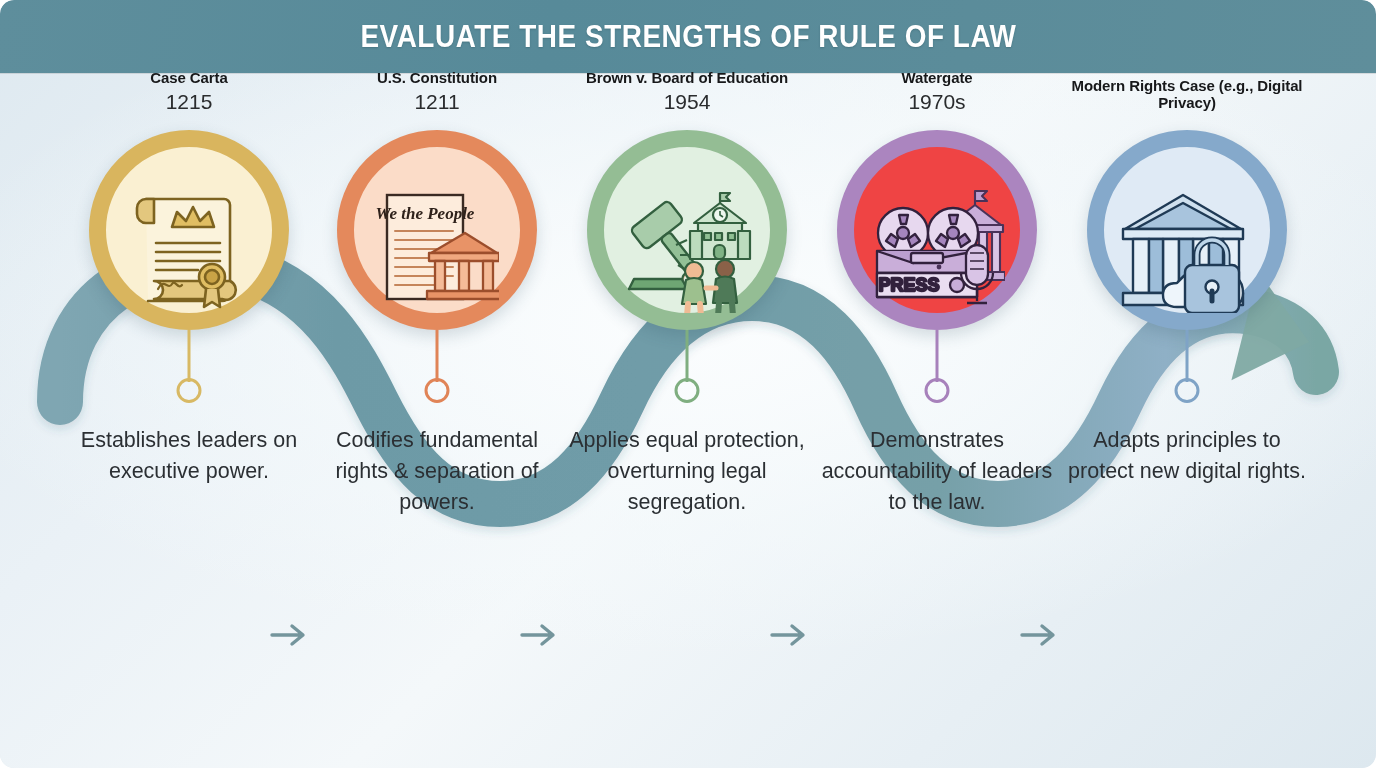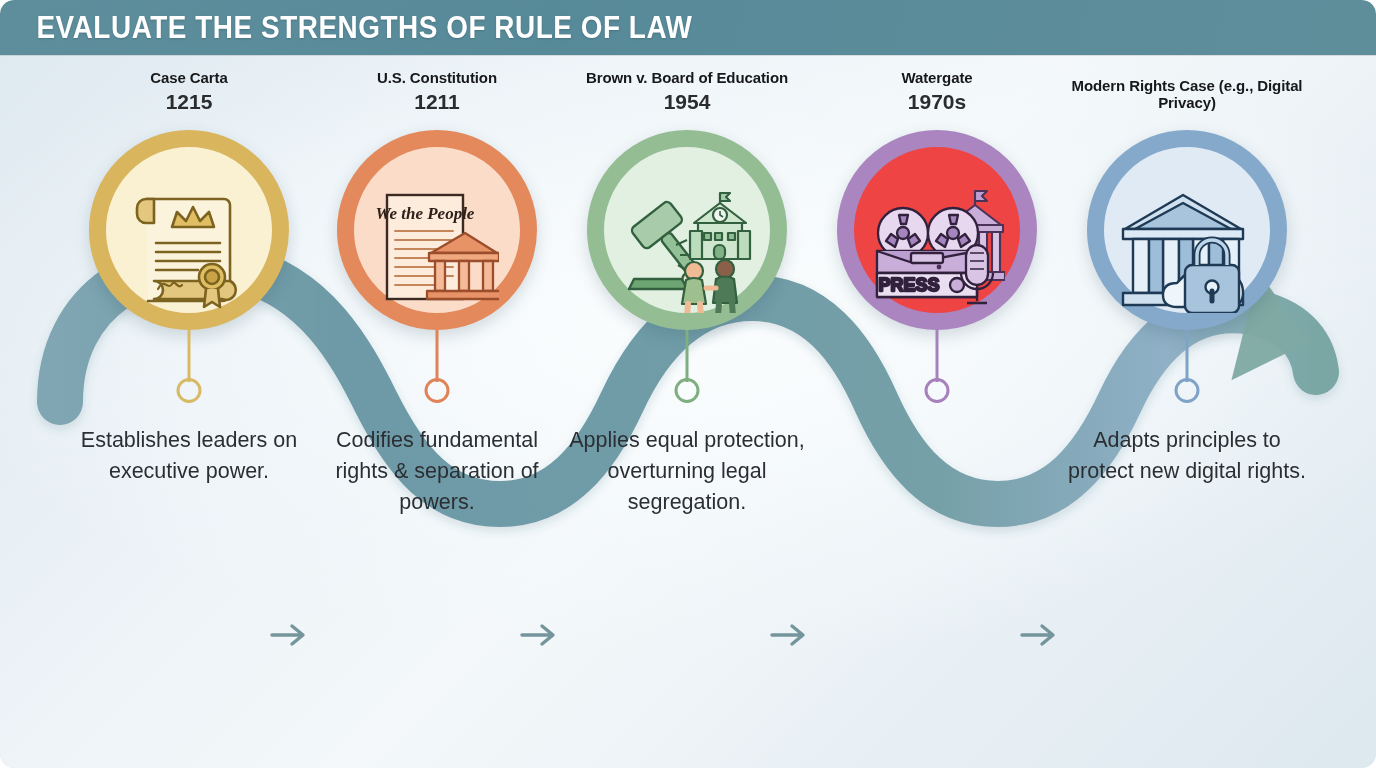--- a/index.html
+++ b/index.html
@@ -26,26 +26,26 @@
       radial-gradient(ellipse 70% 55% at 50% 42%, #fbfdfe 0%, rgba(245,250,252,0.55) 48%, rgba(226,237,244,0) 80%),
       linear-gradient(135deg, #dee9f0 0%, #eaf1f6 28%, #f4f8fa 52%, #e7eff4 78%, #dde8ef 100%);
     border-radius: 14px;
   }
 
   
   #header-bar {
     position: absolute;
     left: 0; top: 0;
     width: 1376px;
-    height: 55px;
+    height: 73px;
     background: linear-gradient(100deg, #5e8e9c 0%, #578a99 40%, #5f8e9b 100%);
     border-radius: 14px 14px 0 0;
     display: flex;
     align-items: center;
-    justify-content: flex-start;
+    justify-content: center;
     box-shadow: 0 1px 0 rgba(0,0,0,0.10);
   }
   #header-title {
     color: #ffffff;
     font-size: 31px;
     font-weight: bold;
     letter-spacing: 0.6px;
     text-transform: uppercase;
     transform: scaleX(0.9);
     transform-origin: center;
@@ -78,21 +78,21 @@
   }
   .node-title {
     font-size: 15px;
     font-weight: bold;
     color: #17181a;
     line-height: 1.13;
     letter-spacing: -0.1px;
   }
   .node-year {
     font-size: 21px;
-    font-weight: bold;
+    font-weight: normal;
     color: #2a2c2e;
     line-height: 1.2;
     margin-top: 2px;
   }
   .circle-wrap {
     position: relative;
     width: 200px;
     height: 200px;
     margin: 0 auto;
   }
@@ -338,20 +338,21 @@
             <rect x="97" y="56" width="22" height="40" rx="11"></rect>
             <path d="M101,64 h14 M101,72 h14 M101,80 h14" stroke-width="1.6" fill="none"></path>
             <path d="M92,84 a16,16 0 0 0 32,0" fill="none"></path>
             <path d="M108,100 v12 M98,114 h20" fill="none"></path>
           </g>
         </svg>
       </div>
     </div>
     <div class="stem" style="background:#a781bb;"></div>
     <div class="stem-dot" style="color:#a781bb;"></div>
+    <div class="caption">Demonstrates accountability of leaders to the law.</div>
   </div>
 
   <div class="node" style="left:1062px;">
     <div class="node-heading">
       <div class="node-title">Modern Rights Case (e.g., Digital Privacy)</div>
       <div class="node-year"></div>
     </div>
     <div class="circle-wrap">
       <div class="circle" style="background:#dfeaf5; border:17px solid #85a9cb;">
         <svg width="132" height="126" viewBox="0 0 132 126">

